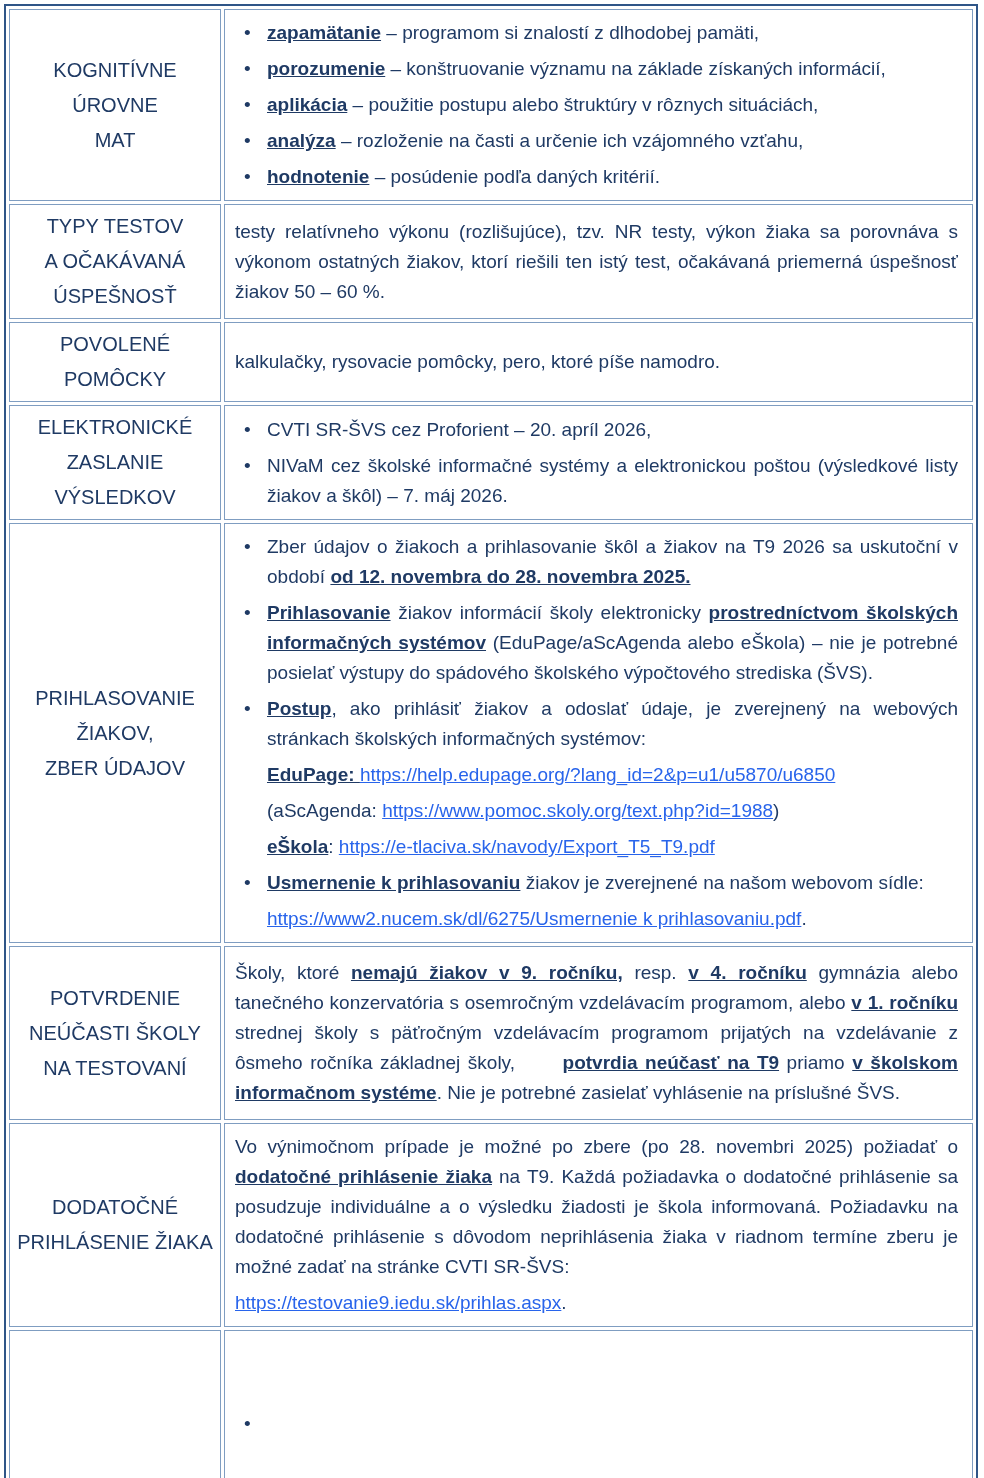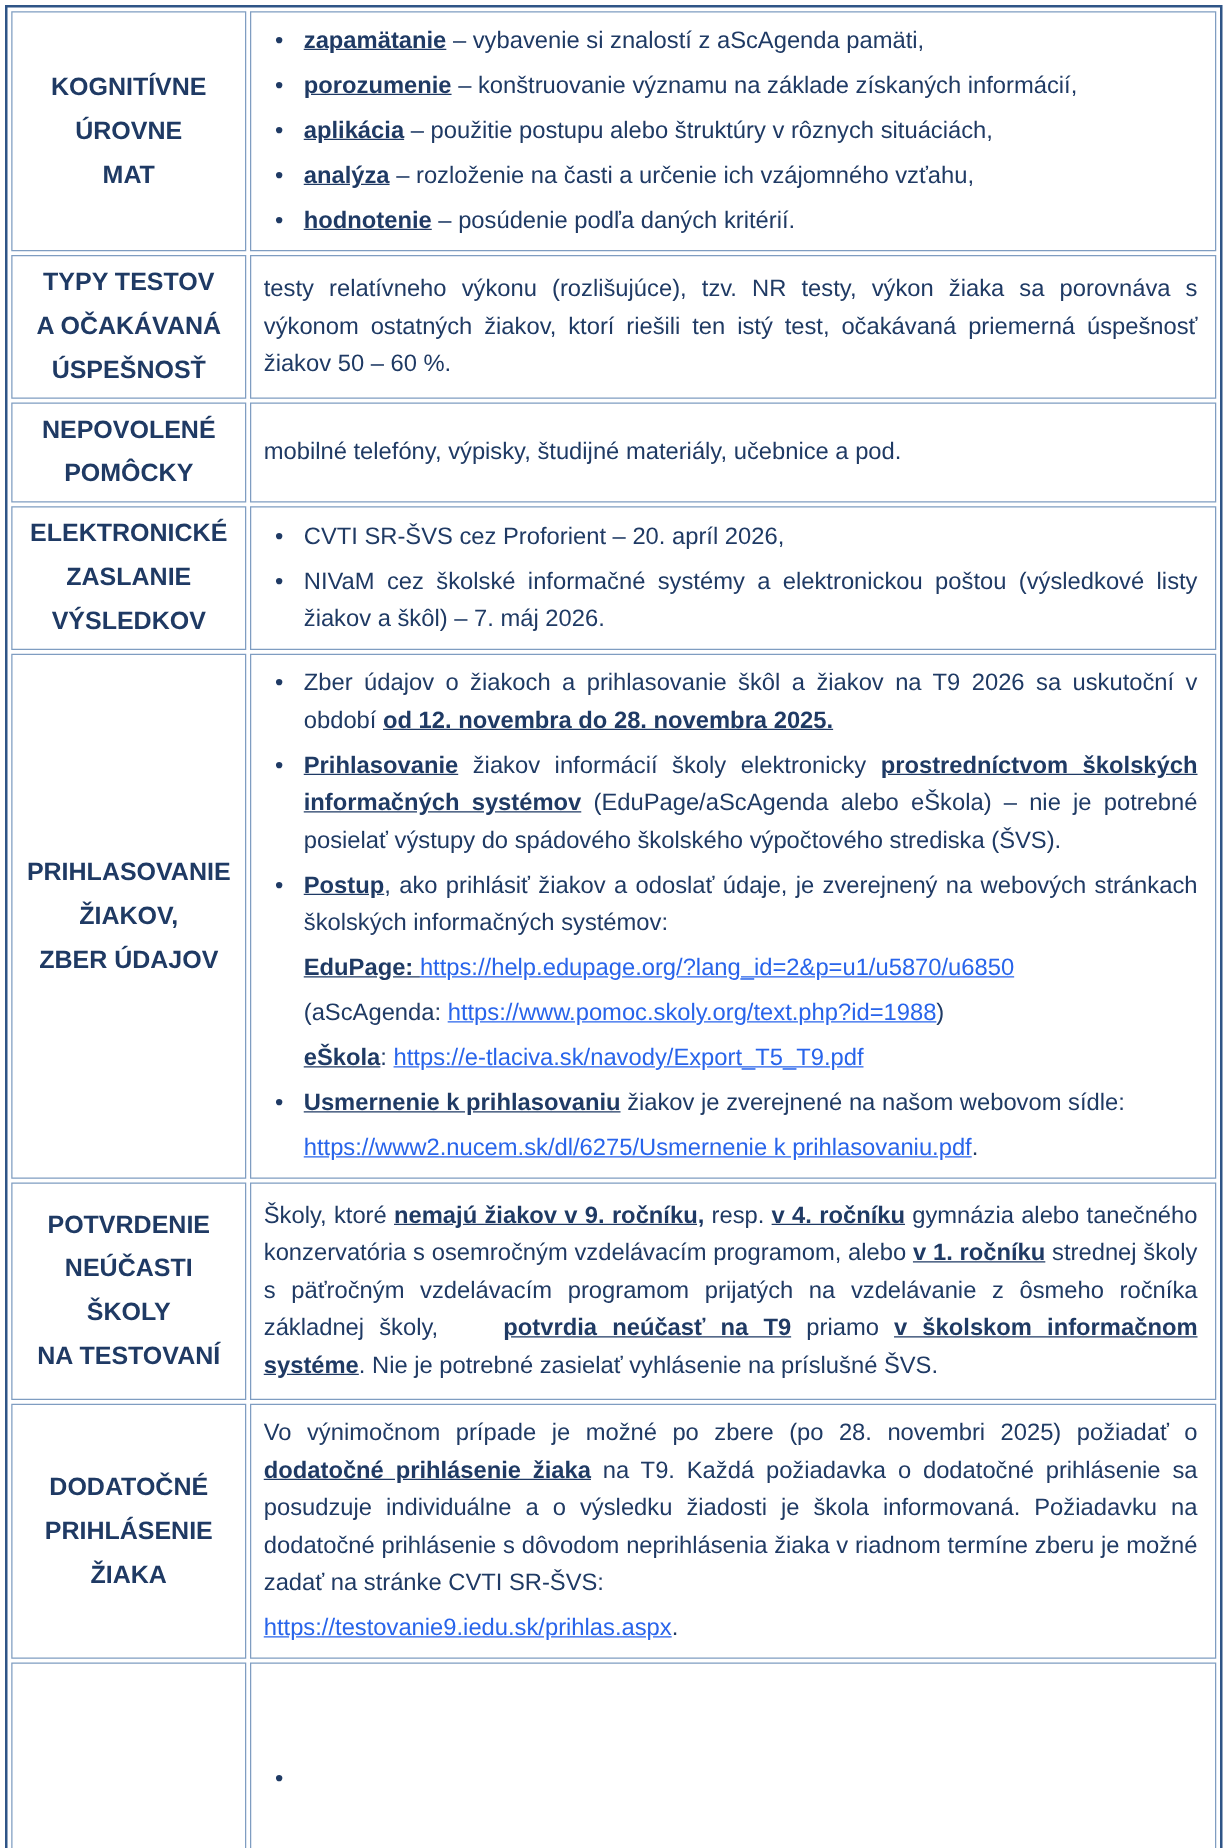--- a/index.html
+++ b/index.html
@@ -23,23 +23,23 @@
     width:974px;
     table-layout:fixed;
     background:var(--bg);
   }
   td{
     border:1.5px solid var(--cell-border);
     vertical-align:middle;
     box-sizing:border-box;
   }
   td.hdr{
-    width:188px;
+    width:212px;
     text-align:center;
-    font-weight:bold;
+    font-weight:normal;
     font-size:20px;
     line-height:35px;
     padding:4px 6px;
   }
   td.content{
     font-size:19px;
     line-height:30px;
     padding:8px 14px 8px 10px;
   }
   .item{position:relative;}
@@ -57,44 +57,44 @@
 <div class="page">
   <table class="info-table">
     <tbody>
         <tr style="height: 174px;">
           <td class="hdr">
             <div class="hdr-line">KOGNITÍVNE</div>
             <div class="hdr-line">ÚROVNE</div>
             <div class="hdr-line">MAT</div>
           </td>
           <td class="content">
-            <div class="item bullet"><span class="bullet-glyph">•</span><span class="b">zapamätanie</span><span> – vybavenie si znalostí z aScAgenda pamäti,</span></div>
+            <div class="item bullet"><span class="bullet-glyph">•</span><span class="b">zapamätanie</span><span> – programom si znalostí z dlhodobej pamäti,</span></div>
             <div class="item bullet"><span class="bullet-glyph">•</span><span class="b">porozumenie</span><span> – konštruovanie významu na základe získaných informácií,</span></div>
             <div class="item bullet"><span class="bullet-glyph">•</span><span class="b">aplikácia</span><span> – použitie postupu alebo štruktúry v rôznych situáciách,</span></div>
             <div class="item bullet"><span class="bullet-glyph">•</span><span class="b">analýza</span><span> – rozloženie na časti a určenie ich vzájomného vzťahu,</span></div>
             <div class="item bullet"><span class="bullet-glyph">•</span><span class="b">hodnotenie</span><span> – posúdenie podľa daných kritérií.</span></div>
           </td>
         </tr>
         <tr style="height: 98px;">
           <td class="hdr">
             <div class="hdr-line">TYPY TESTOV</div>
             <div class="hdr-line">A OČAKÁVANÁ</div>
             <div class="hdr-line">ÚSPEŠNOSŤ</div>
           </td>
           <td class="content">
             <div class="item para justify"><span>testy relatívneho výkonu (rozlišujúce), tzv. NR testy, výkon žiaka sa porovnáva s výkonom ostatných žiakov, ktorí riešili ten istý test, očakávaná priemerná úspešnosť žiakov 50 – 60 %.</span></div>
           </td>
         </tr>
         <tr style="height: 72px;">
           <td class="hdr">
-            <div class="hdr-line">NEPOVOLENÉ</div>
+            <div class="hdr-line">POVOLENÉ</div>
             <div class="hdr-line">POMÔCKY</div>
           </td>
           <td class="content">
-            <div class="item para"><span>mobilné telefóny, výpisky, študijné materiály, učebnice a pod.</span></div>
+            <div class="item para"><span>kalkulačky, rysovacie pomôcky, pero, ktoré píše namodro.</span></div>
           </td>
         </tr>
         <tr style="height: 98px;">
           <td class="hdr">
             <div class="hdr-line">ELEKTRONICKÉ</div>
             <div class="hdr-line">ZASLANIE</div>
             <div class="hdr-line">VÝSLEDKOV</div>
           </td>
           <td class="content">
             <div class="item bullet"><span class="bullet-glyph">•</span><span>CVTI SR-ŠVS cez Proforient – 20. apríl 2026,</span></div>

